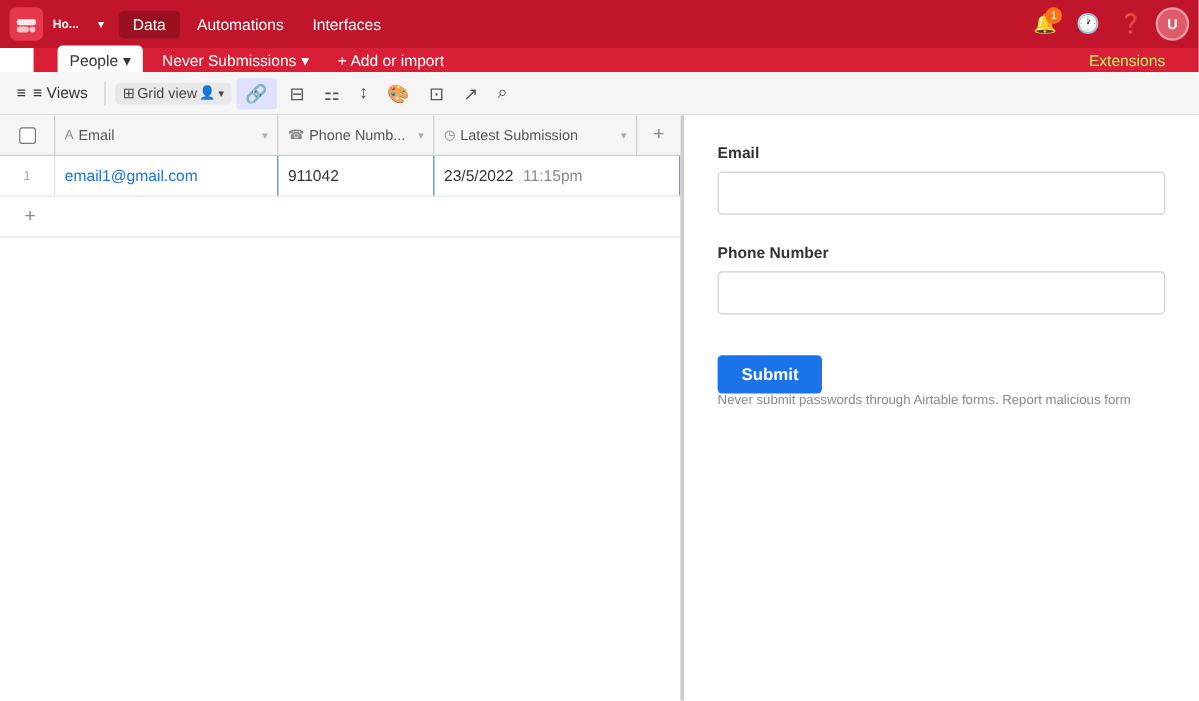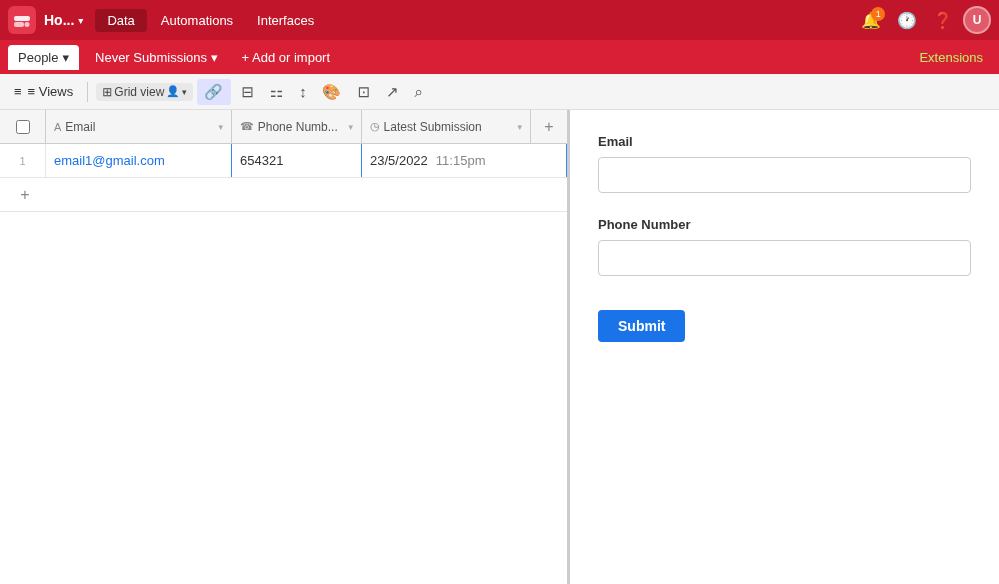--- a/index.html
+++ b/index.html
@@ -19,22 +19,22 @@
       width: 28px; height: 28px;
       background: #e63950;
       border-radius: 6px;
       display: flex; align-items: center; justify-content: center;
       margin-right: 4px;
       flex-shrink: 0;
     }
     .app-name {
       color: white;
       font-weight: 600;
-      font-size: 14px;
-      margin-right: 0;
+      font-size: 10px;
+      margin-right: 12px;
     }
     .chevron-icon {
       color: white;
       font-size: 10px;
       margin-right: 8px;
     }
     .nav-btn {
       background: rgba(255,255,255,0.2);
       color: white;
       border: none;
@@ -83,26 +83,27 @@
       color: white;
       font-size: 9px;
       width: 14px; height: 14px;
       border-radius: 50%;
       display: flex; align-items: center; justify-content: center;
     }
 
     
     .second-toolbar {
       background: #d91f35;
-      height: 34px;
+      height: 20px;
       display: flex;
       align-items: center;
-      padding: 0 8px;
+      padding: 0 20px;
       gap: 6px;
       flex-shrink: 0;
+      margin-left: 28px;
     }
     .table-tab {
       background: #fff;
       color: #333;
       border: none;
       border-radius: 4px 4px 0 0;
       padding: 5px 10px;
       font-size: 13px;
       font-weight: 500;
       cursor: pointer;
@@ -457,21 +458,21 @@
     <div class="table-body">
 
       <div class="tr">
         <div class="tr-num">
           <span>1</span>
         </div>
         <div class="tr-cell email-col">
           <span>email1@gmail.com</span>
         </div>
         <div class="tr-cell phone-col">
-          <span>654321</span>
+          <span>911042</span>
         </div>
         <div class="tr-cell latest-col">
           <span>23/5/2022</span>
           <span style="color:#888;">11:15pm</span>
         </div>
       </div>
 
       <div class="tr" style="cursor:pointer;">
         <div class="tr-add">+</div>
       </div>
@@ -486,15 +487,16 @@
       <div class="form-field-label">Email</div>
       <input type="text" class="form-input" placeholder="" style="">
     </div>
 
     <div class="form-field-group">
       <div class="form-field-label">Phone Number</div>
       <input type="text" class="form-input" placeholder="" style="">
     </div>
 
     <button class="submit-btn">Submit</button>
+    <div class="form-disclaimer">Never submit passwords through Airtable forms. Report malicious form</div>
   </div>
 
 </div>
 
 </body></html>

